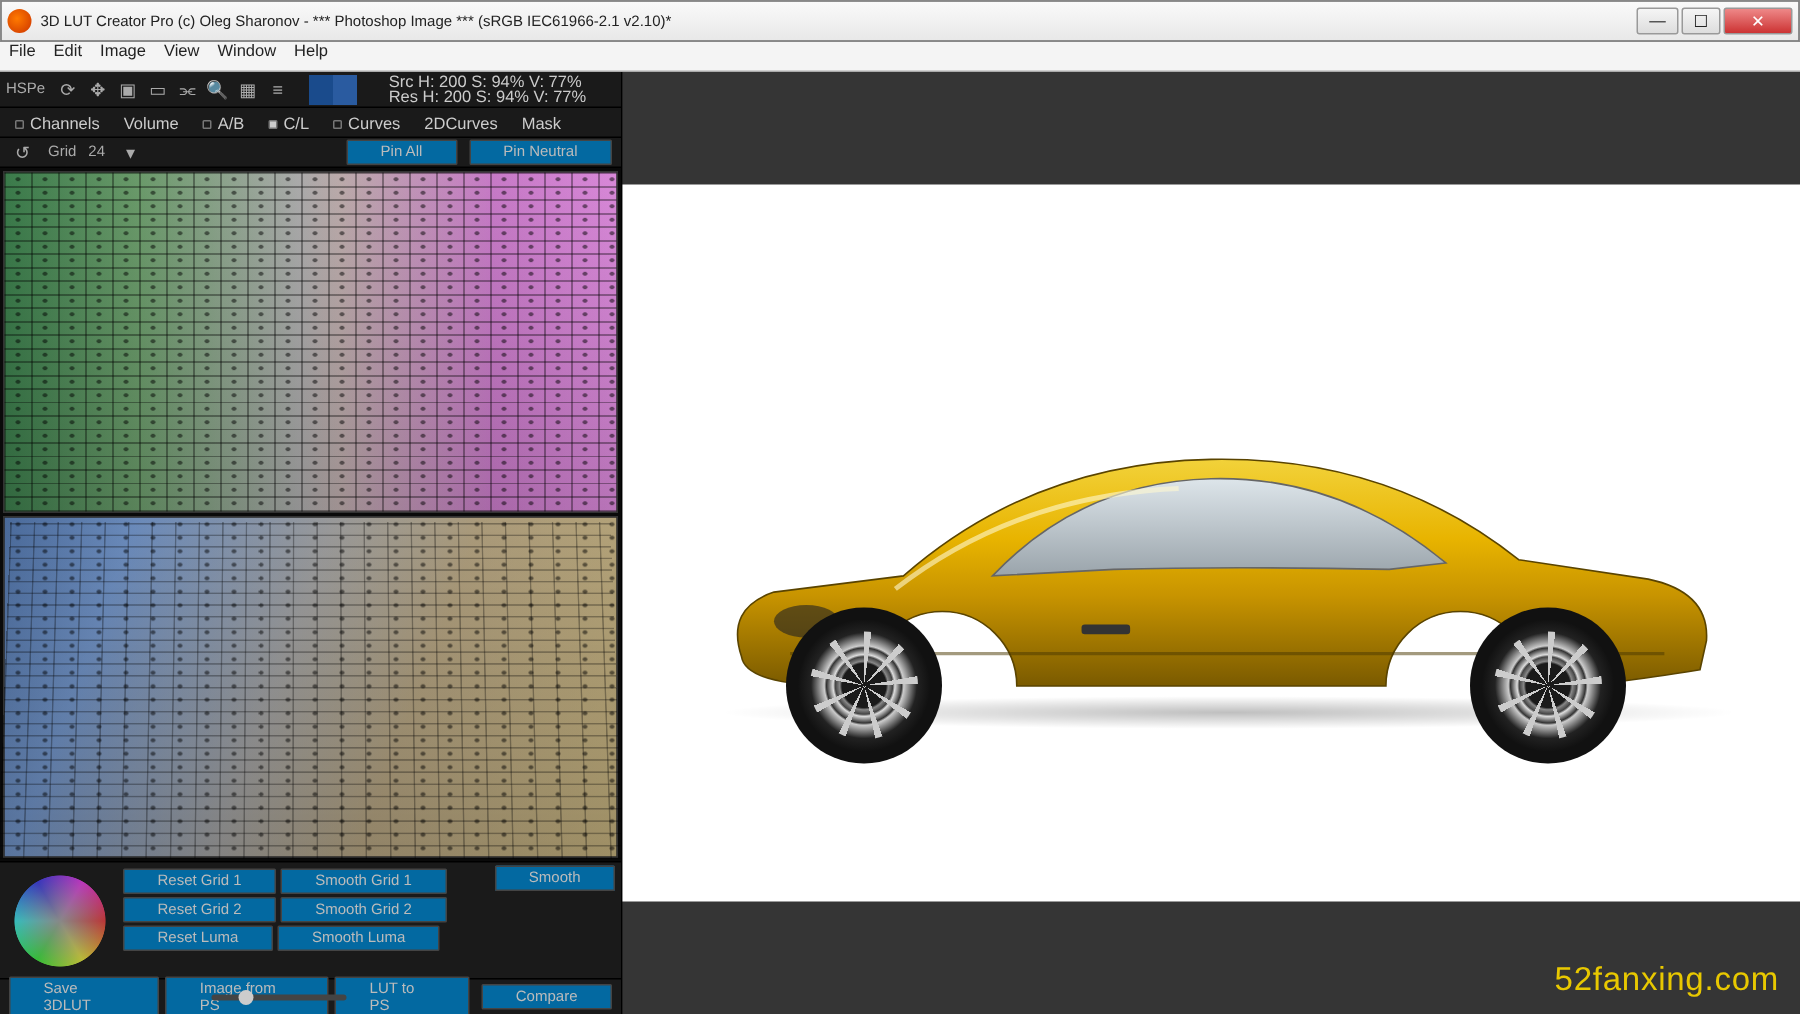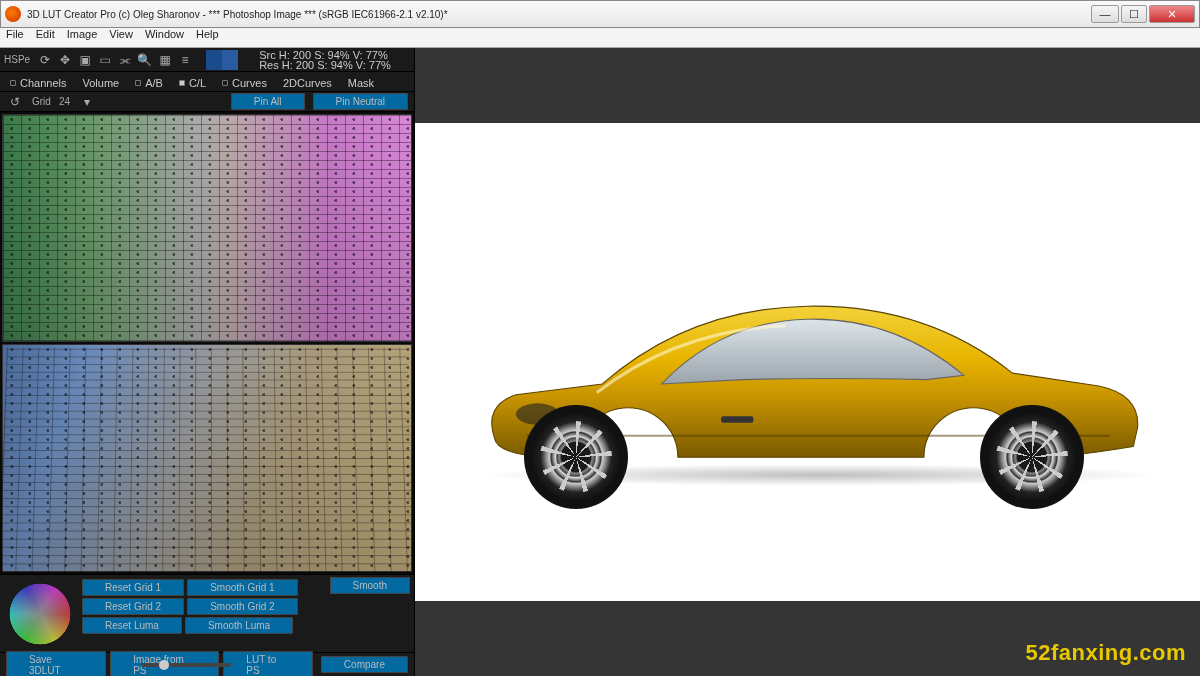--- a/index.html
+++ b/index.html
@@ -49,21 +49,21 @@
 .right{flex:1;background:#353535;display:flex;flex-direction:column}
 .preview-wrap{flex:1;display:flex;align-items:center;justify-content:center;padding:0}
 .preview{width:100%;height:76%;background:#fff;position:relative;overflow:hidden}
 .shadow{position:absolute;bottom:24%;left:8%;right:5%;height:22px;background:radial-gradient(ellipse at center,rgba(0,0,0,0.25),transparent 70%)}
 .car{position:absolute;bottom:22%;left:6%;width:88%;height:46%}
 .carbody{position:absolute;inset:0}
 .wheel{position:absolute;width:15%;aspect-ratio:1;background:radial-gradient(circle,#1a1a1a 20%,#888 22%,#444 26%,#ddd 28%,#333 34%,#ccc 36%,#222 48%,#111 60%);border-radius:50%;bottom:-6%}
 .wheel.front{left:9%}
 .wheel.rear{right:10%}
 .spokes{position:absolute;inset:15%;border-radius:50%;background:conic-gradient(#ccc 0 8deg,transparent 8deg 40deg,#ccc 40deg 48deg,transparent 48deg 80deg,#ccc 80deg 88deg,transparent 88deg 120deg,#ccc 120deg 128deg,transparent 128deg 160deg,#ccc 160deg 168deg,transparent 168deg 200deg,#ccc 200deg 208deg,transparent 208deg 240deg,#ccc 240deg 248deg,transparent 248deg 280deg,#ccc 280deg 288deg,transparent 288deg 320deg,#ccc 320deg 328deg,transparent 328deg 360deg)}
-.watermark{position:absolute;bottom:10px;right:14px;font-size:22px;font-weight:700;color:#e8c800;letter-spacing:0.5px}
+.watermark{position:absolute;bottom:10px;right:14px;font-size:22px;font-weight:400;color:#e8c800;letter-spacing:0.5px}
 </style>
 </head>
 <body>
 
 <div class="titlebar">
   <div class="app-icon"></div>
   <div class="title">3D LUT Creator Pro (c) Oleg Sharonov - *** Photoshop Image *** (sRGB IEC61966-2.1 v2.10)*</div>
   <div class="winbtns">
     <div class="winbtn">—</div>
     <div class="winbtn max">☐</div>

